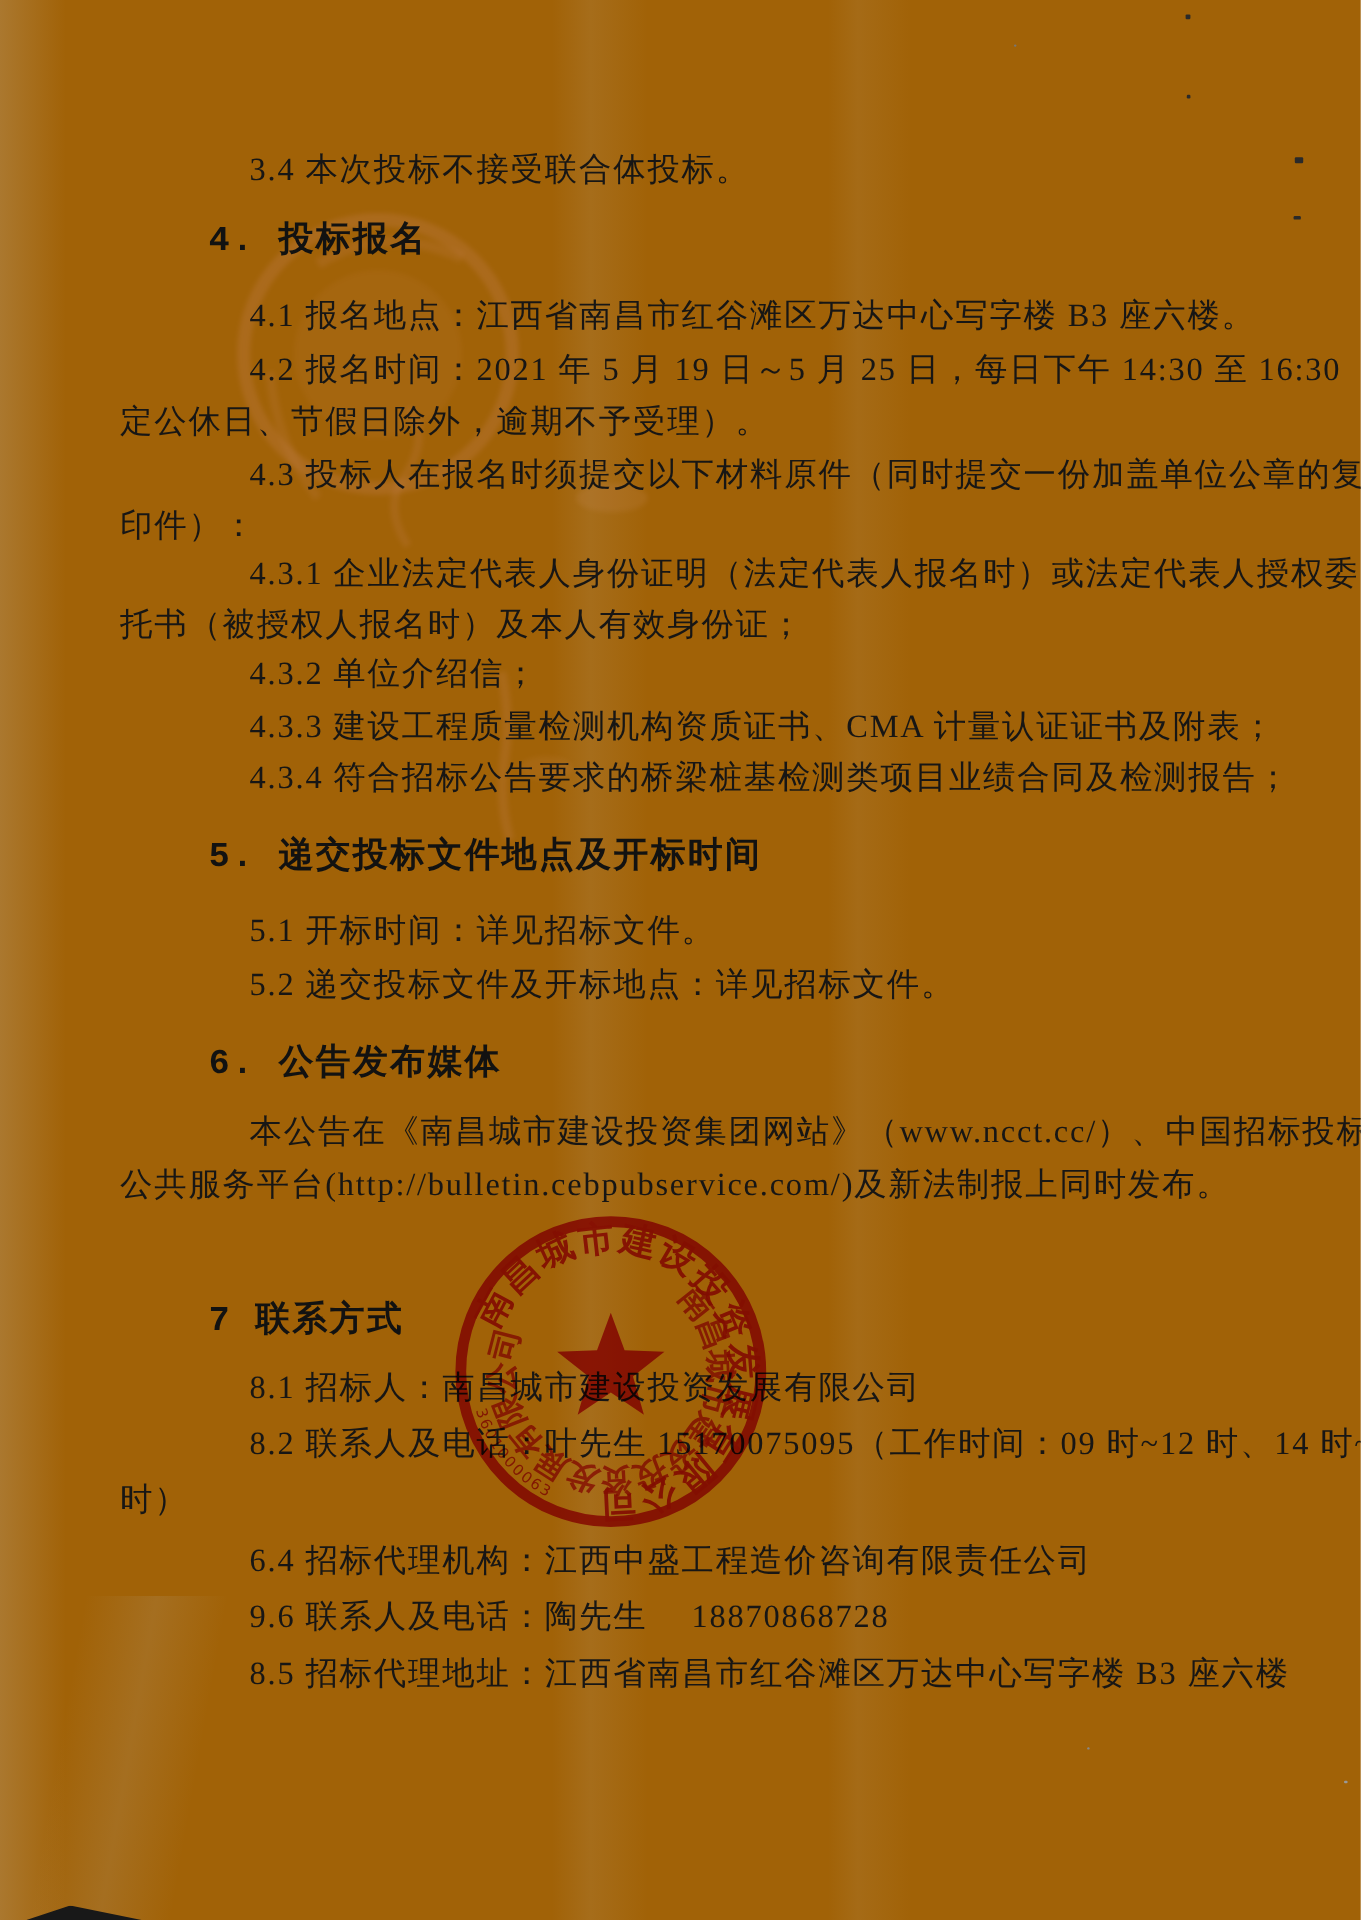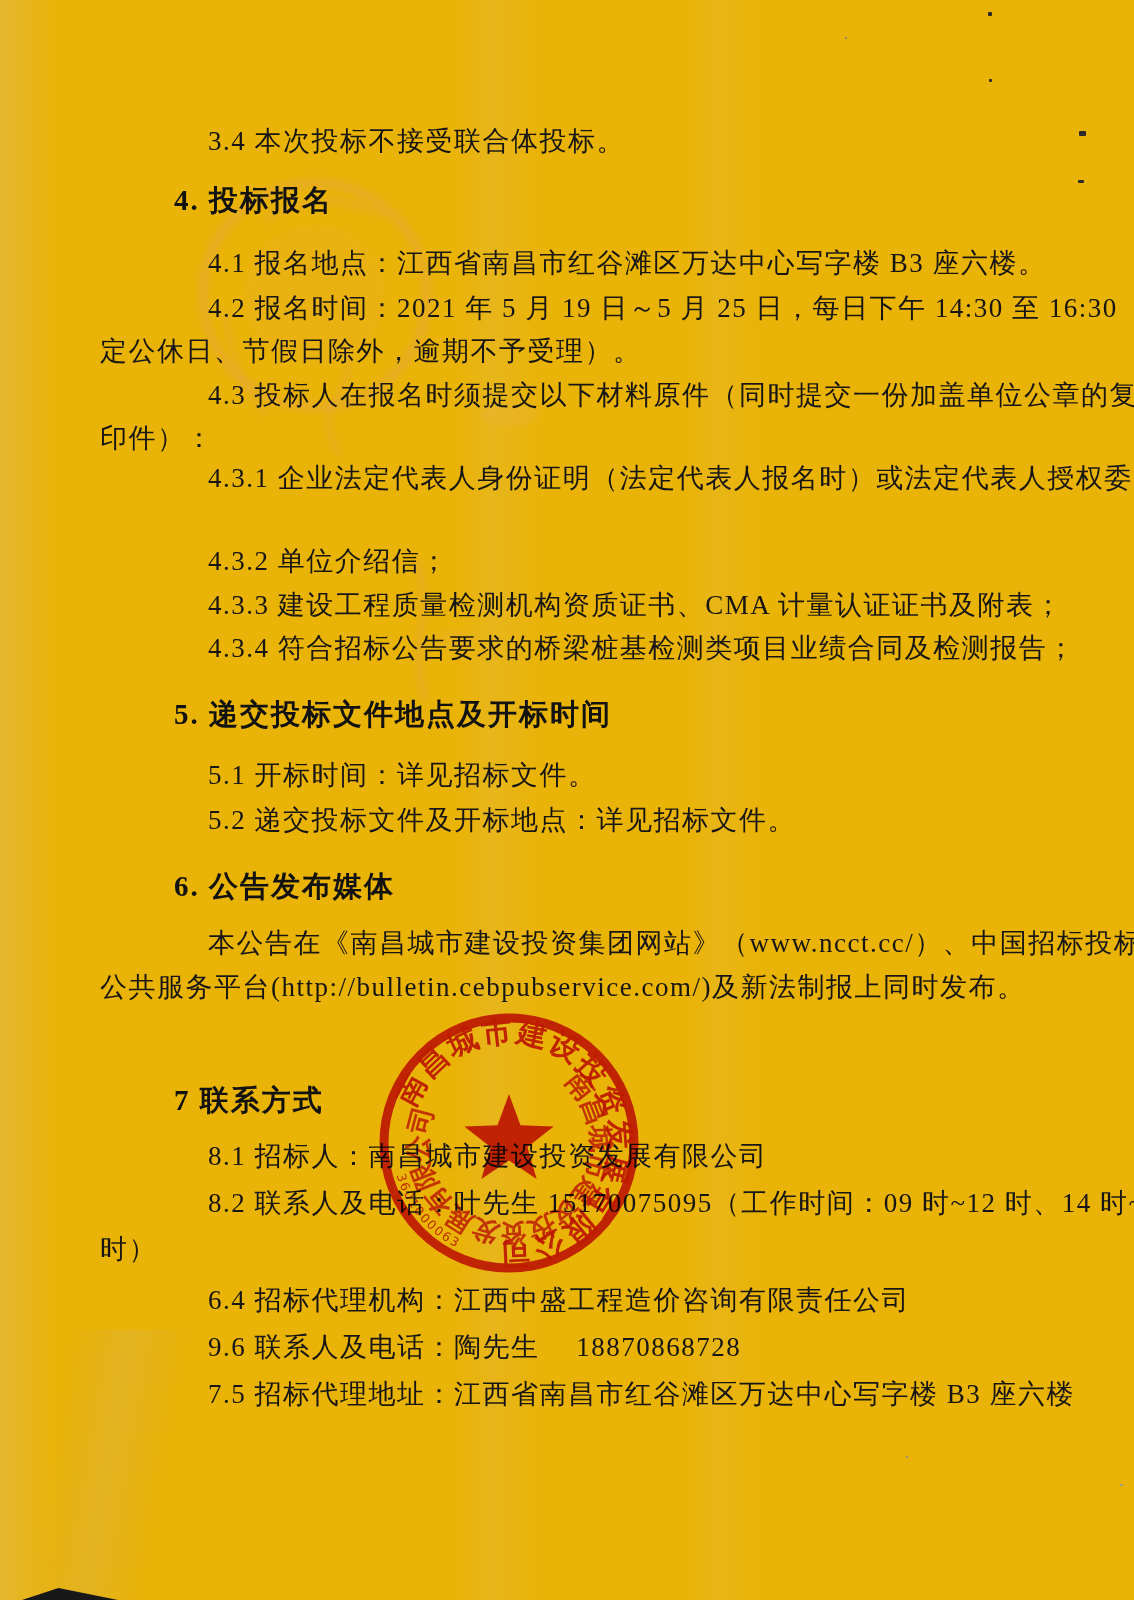--- a/index.html
+++ b/index.html
@@ -1,20 +1,20 @@
 <!DOCTYPE html>
 <html><head>
 <meta charset="utf-8">
 <style>
   html,body{margin:0;padding:0;background:#e8e6e1;}
   .page{
     position:relative;
     width:1134px;height:1600px;
     margin:0 auto;
-    background:#eab308;
+    background:#a16207;
     overflow:hidden;
     font-family:"Liberation Serif","DejaVu Serif",serif;
     color:#171615;
   }
   
   .page::before{
     content:"";position:absolute;inset:0;pointer-events:none;
     background:
       linear-gradient(90deg, rgba(205,198,188,0.22), rgba(205,198,188,0) 55px),
       linear-gradient(90deg, rgba(0,0,0,0) 460px, rgba(210,205,196,0.10) 492px, rgba(0,0,0,0) 540px),
@@ -26,21 +26,21 @@
     pointer-events:none;
   }
   .line{
     position:absolute;white-space:nowrap;
     font-size:27px;letter-spacing:1.5px;line-height:1;
   }
   .first{left:208px;}
   .cont{left:100px;text-align:center;}
   .heading{
     position:absolute;left:174px;white-space:nowrap;line-height:1;
-    font-family:Liberation Serif, serif;
+    font-family:Liberation Mono, monospace;
     font-weight:bold;font-size:29px;letter-spacing:2px;color:#121211;
   }
   .seal-svg{position:absolute;left:368px;top:1002px;mix-blend-mode:multiply;}
   .ghost-svg{position:absolute;left:170px;top:160px;opacity:.55;filter:blur(2px);pointer-events:none;}
   .speck{position:absolute;background:#2a2a2a;border-radius:1px;}
   .corner-wedge{
     position:absolute;left:22px;top:1588px;width:96px;height:12px;
     background:#181818;
     clip-path:polygon(38% 0, 100% 100%, 0 100%);
   }
@@ -62,36 +62,37 @@
   </svg>
 
   <div class="line first" style="top:128px">3.4 本次投标不接受联合体投标。</div>
   <div class="heading" style="top:186px">4. 投标报名</div>
   <div class="line first" style="top:250px">4.1 报名地点：江西省南昌市红谷滩区万达中心写字楼 B3 座六楼。</div>
   <div class="line first" style="top:295px">4.2 报名时间：2021 年 5 月 19 日～5 月 25 日，每日下午 14:30 至 16:30（法</div>
   <div class="line cont" style="top:338px">定公休日、节假日除外，逾期不予受理）。</div>
   <div class="line first" style="top:382px">4.3 投标人在报名时须提交以下材料原件（同时提交一份加盖单位公章的复</div>
   <div class="line cont" style="top:425px">印件）：</div>
   <div class="line first" style="top:465px">4.3.1 企业法定代表人身份证明（法定代表人报名时）或法定代表人授权委</div>
+  <div class="line cont" style="top:507px">托书（被授权人报名时）及本人有效身份证；</div>
   <div class="line first" style="top:548px">4.3.2 单位介绍信；</div>
   <div class="line first" style="top:592px">4.3.3 建设工程质量检测机构资质证书、CMA 计量认证证书及附表；</div>
   <div class="line first" style="top:635px">4.3.4 符合招标公告要求的桥梁桩基检测类项目业绩合同及检测报告；</div>
   <div class="heading" style="top:700px">5. 递交投标文件地点及开标时间</div>
   <div class="line first" style="top:762px">5.1 开标时间：详见招标文件。</div>
   <div class="line first" style="top:807px">5.2 递交投标文件及开标地点：详见招标文件。</div>
   <div class="heading" style="top:872px">6. 公告发布媒体</div>
   <div class="line first" style="top:930px">本公告在《南昌城市建设投资集团网站》（www.ncct.cc/）、中国招标投标</div>
   <div class="line cont" style="top:974px">公共服务平台(http://bulletin.cebpubservice.com/)及新法制报上同时发布。</div>
   <div class="heading" style="top:1086px">7 联系方式</div>
   <div class="line first" style="top:1143px">8.1 招标人：南昌城市建设投资发展有限公司</div>
   <div class="line first" style="top:1190px">8.2 联系人及电话：叶先生 15170075095（工作时间：09 时~12 时、14 时~17</div>
   <div class="line cont" style="top:1236px">时）</div>
   <div class="line first" style="top:1287px">6.4 招标代理机构：江西中盛工程造价咨询有限责任公司</div>
   <div class="line first" style="top:1334px">9.6 联系人及电话：陶先生　 18870868728</div>
-  <div class="line first" style="top:1381px">7.5 招标代理地址：江西省南昌市红谷滩区万达中心写字楼 B3 座六楼</div>
+  <div class="line first" style="top:1381px">8.5 招标代理地址：江西省南昌市红谷滩区万达中心写字楼 B3 座六楼</div>
 
   <svg class="seal-svg" width="282" height="282" viewBox="0 0 282 282">
     <defs>
       <path id="sealArcMain" d="M 46.1,106.4 A 101,101 0 1 1 123.5,240.5"></path>
       <path id="sealArcSerial" d="M 28.5,173.2 A 117,117 0 0 0 91.6,247"></path>
       <path id="sealArcInner" d="M 70,100 A 82,82 0 1 1 133.8,222.7"></path>
       <clipPath id="sealClip">
           <circle cx="141" cy="141" r="124"></circle>
         </clipPath>
     </defs>

